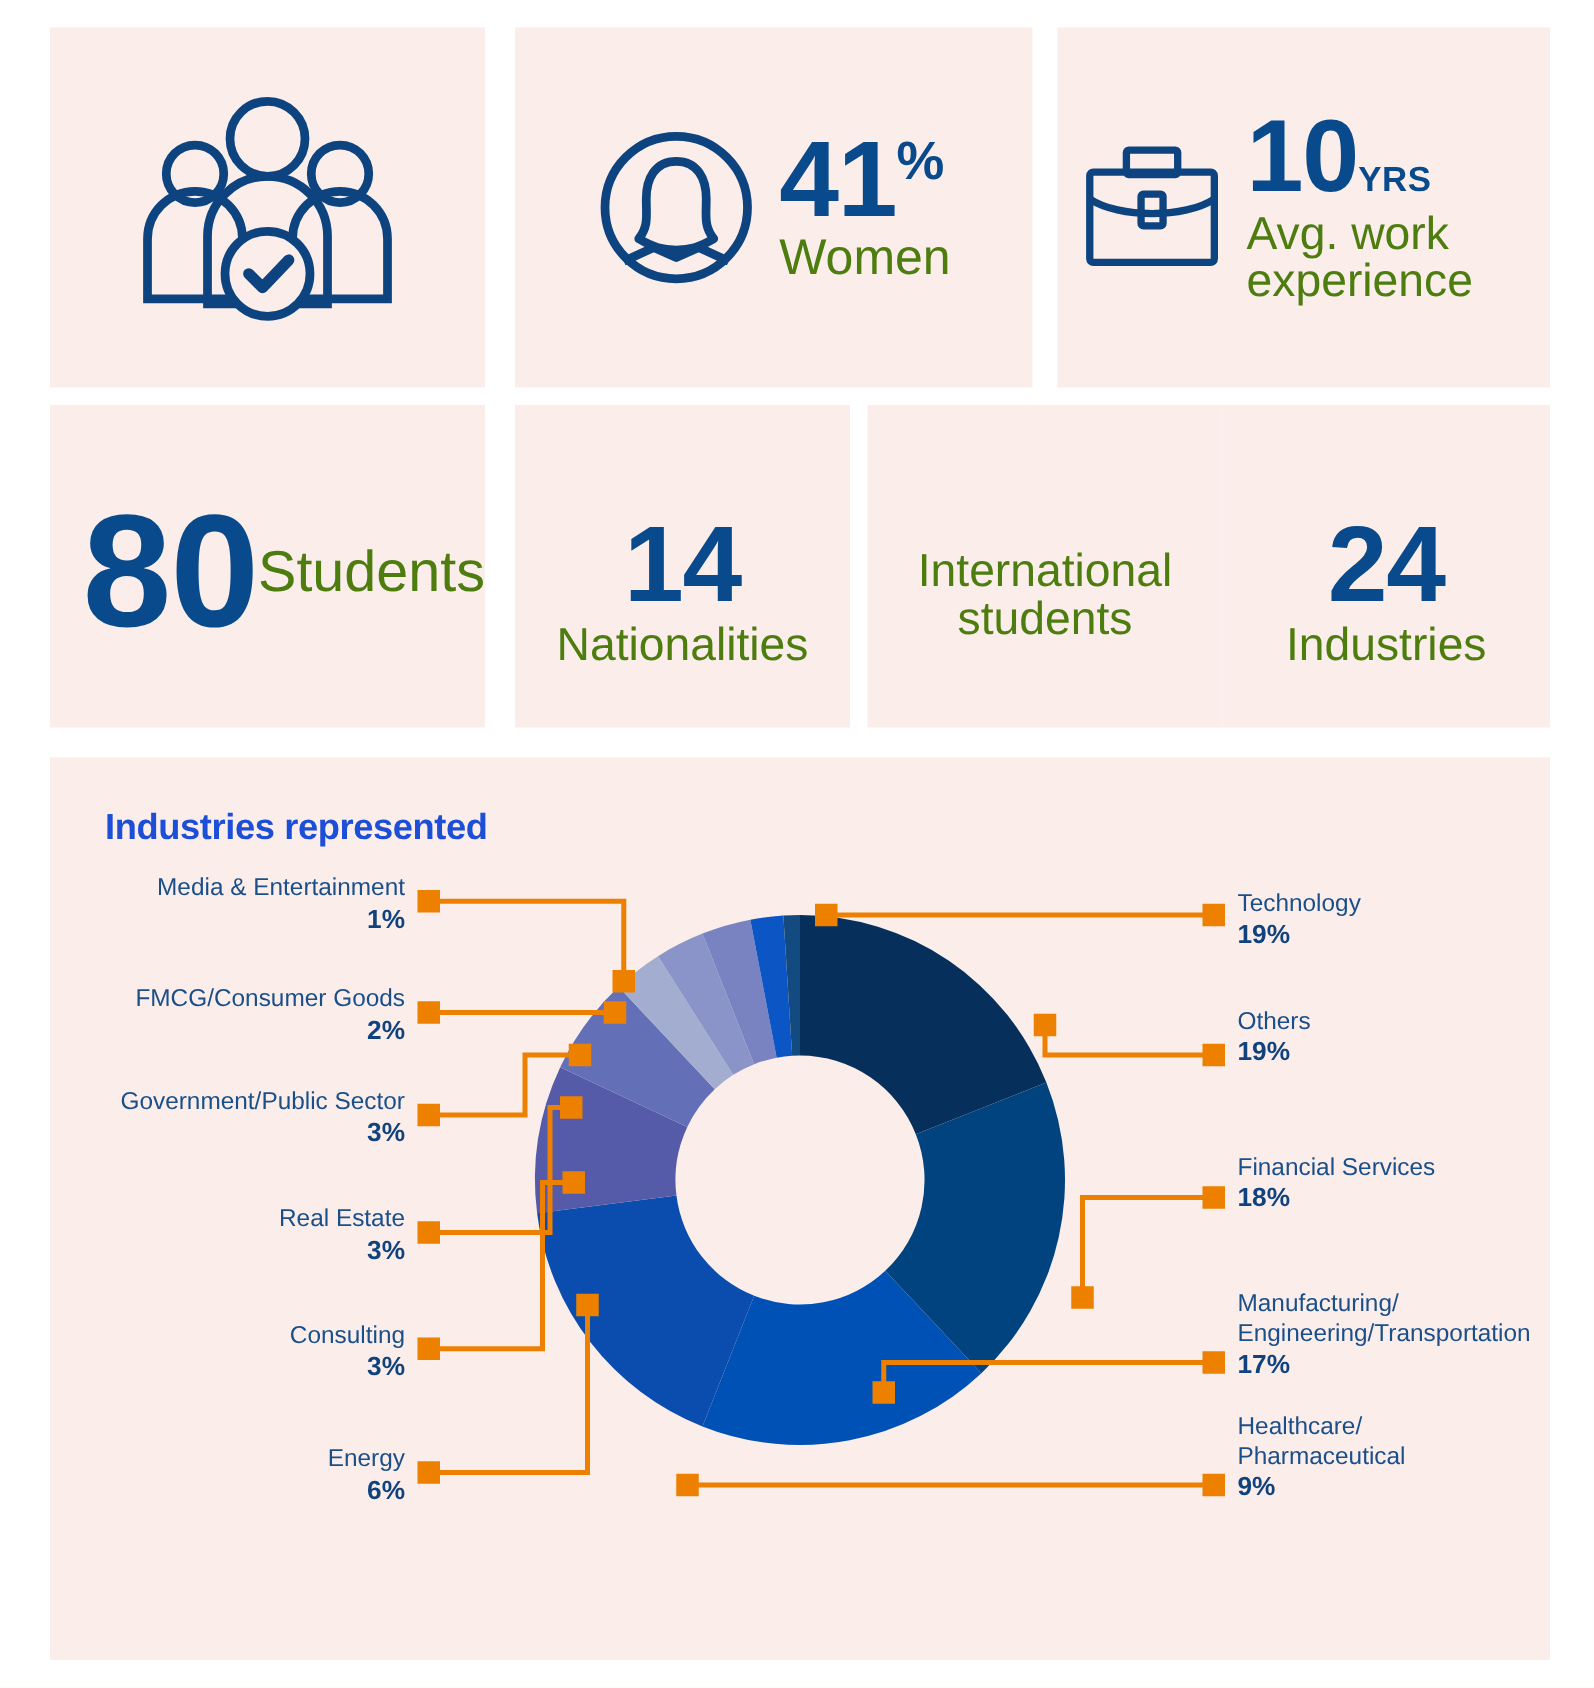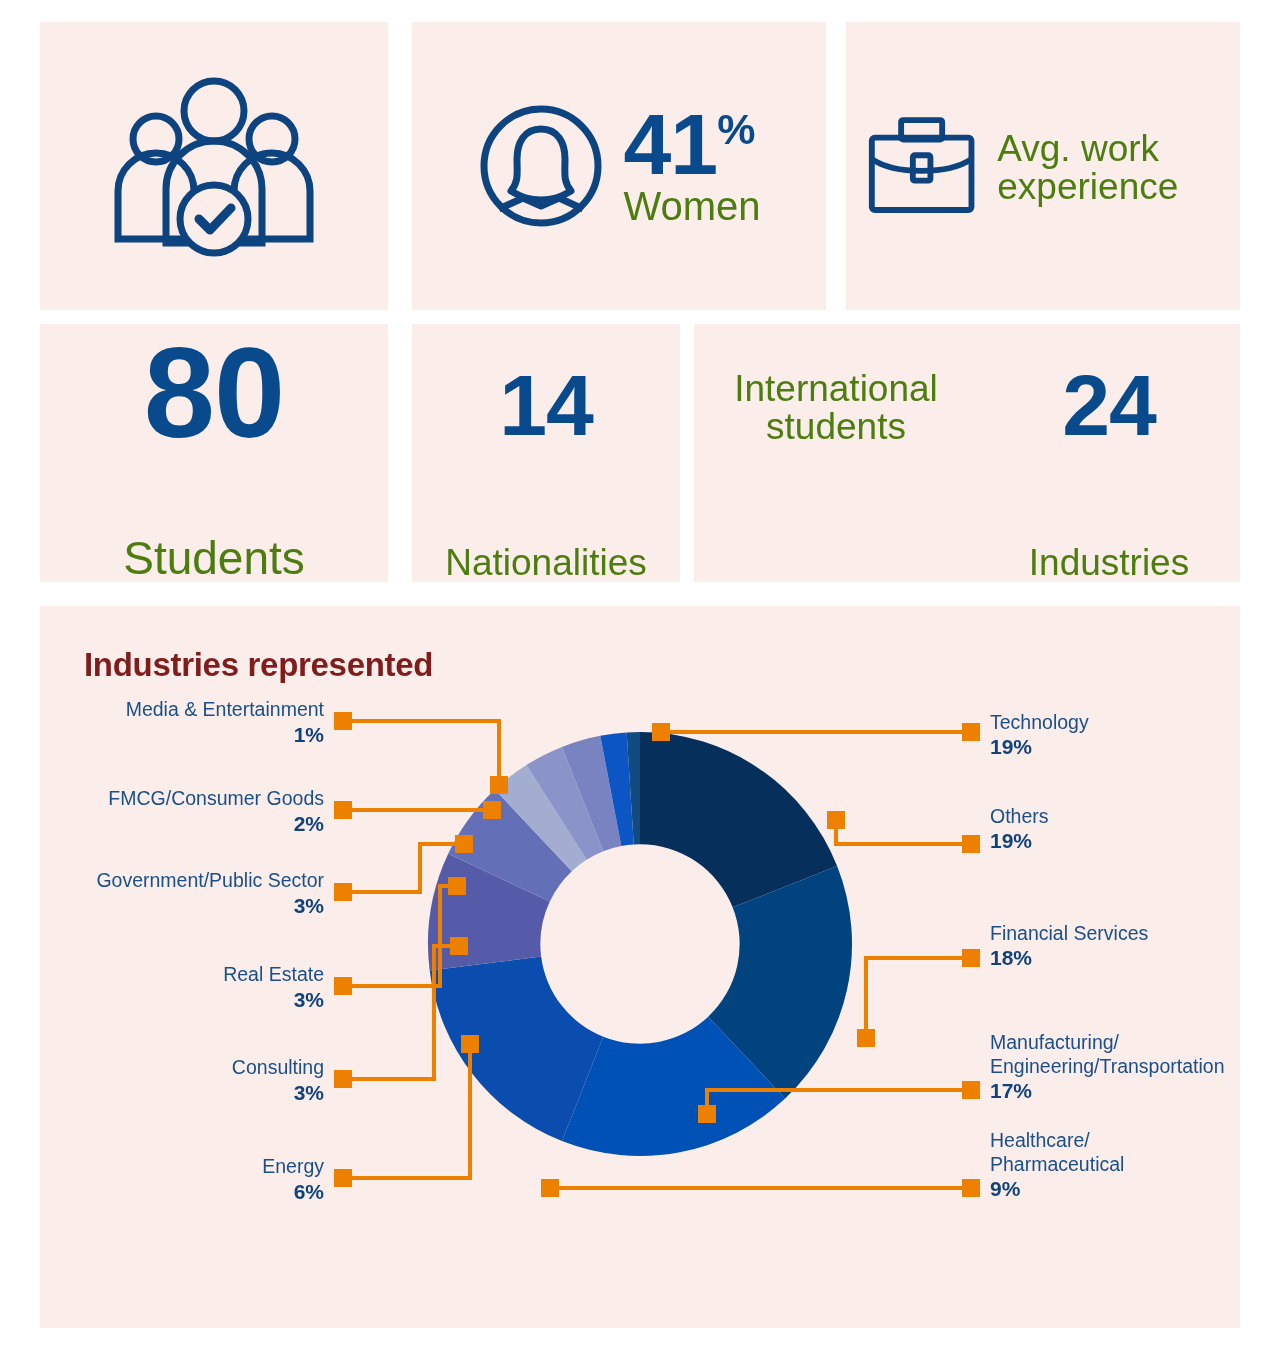--- a/index.html
+++ b/index.html
@@ -34,37 +34,37 @@
     font-size: 0.50em; font-weight: 700; vertical-align: super;
     line-height: 1; letter-spacing: 0;
   }
   .yrs { font-size: 0.34em; font-weight: 700; letter-spacing: 0.5px; }
   .caption { color: #4d7c0f; line-height: 1.03; }
 
   .stack { display: flex; flex-direction: column; justify-content: center; }
 
   
   .numcard { display: flex; flex-direction: column; align-items: center;
-             justify-content: space-between; padding-top: 42px; text-align: center; }
+             justify-content: center; padding-top: 42px; text-align: center; }
   .numcard .bignum { font-size: 86px; }
   .numcard .caption { font-size: 37px; margin-top: 4px; }
 
   #card-students .bignum { font-size: 128px; }
   #card-students .caption { font-size: 46px; }
-  #card-students { display:flex; flex-direction:column; align-items:center;
-                   justify-content:space-between; padding-top: 10px; }
+  #card-students { display:flex; flex-direction:row; align-items:center;
+                   justify-content:flex-end; padding-top: 10px; }
 
   
   #chart-panel {
     position: absolute; left: 40px; top: 606px;
     width: 1200px; height: 722px; background: #faedea;
   }
   #chart-title {
     position: absolute; left: 44px; top: 40px;
-    font-size: 33px; font-weight: 700; color: #7f1d1d; letter-spacing: -0.3px;
+    font-size: 29px; font-weight: 700; color: #1d4ed8; letter-spacing: -0.3px;
   }
 
   svg { display: block; }
   .lbl-name { font-size: 19.5px; fill: #1a4f8a; font-family: "Liberation Sans", sans-serif; }
   .lbl-pct  { font-size: 21px; font-weight: 700; fill: #10437e; font-family: "Liberation Sans", sans-serif; }
 </style>
 </head>
 <body>
 
 <div class="page">
@@ -98,20 +98,21 @@
   </div>
 
   <div class="card row-card" id="card-exp">
     <svg width="118" height="110" viewBox="0 0 118 110">
       <rect x="38" y="8" width="42" height="20" rx="2" fill="none" stroke="#0d4480" stroke-width="6"></rect>
       <rect x="8" y="26" width="102" height="74" rx="3" fill="none" stroke="#0d4480" stroke-width="6"></rect>
       <path d="M8 48 c24 16 78 16 102 0" fill="none" stroke="#0d4480" stroke-width="6"></path>
       <rect x="50" y="44" width="18" height="26" rx="2" fill="none" stroke="#0d4480" stroke-width="6"></rect>
     </svg>
     <div class="stack">
+      <div class="bignum" style="font-size:82px;"><span>10</span><span class="yrs">YRS</span></div>
       <div class="caption" style="font-size:37px;margin-top:4px;max-width:230px;">Avg. work experience</div>
     </div>
   </div>
 
   <div class="card" id="card-students">
     <div class="bignum">80</div>
     <div class="caption">Students</div>
   </div>
 
   <div class="card numcard" id="card-nations">

